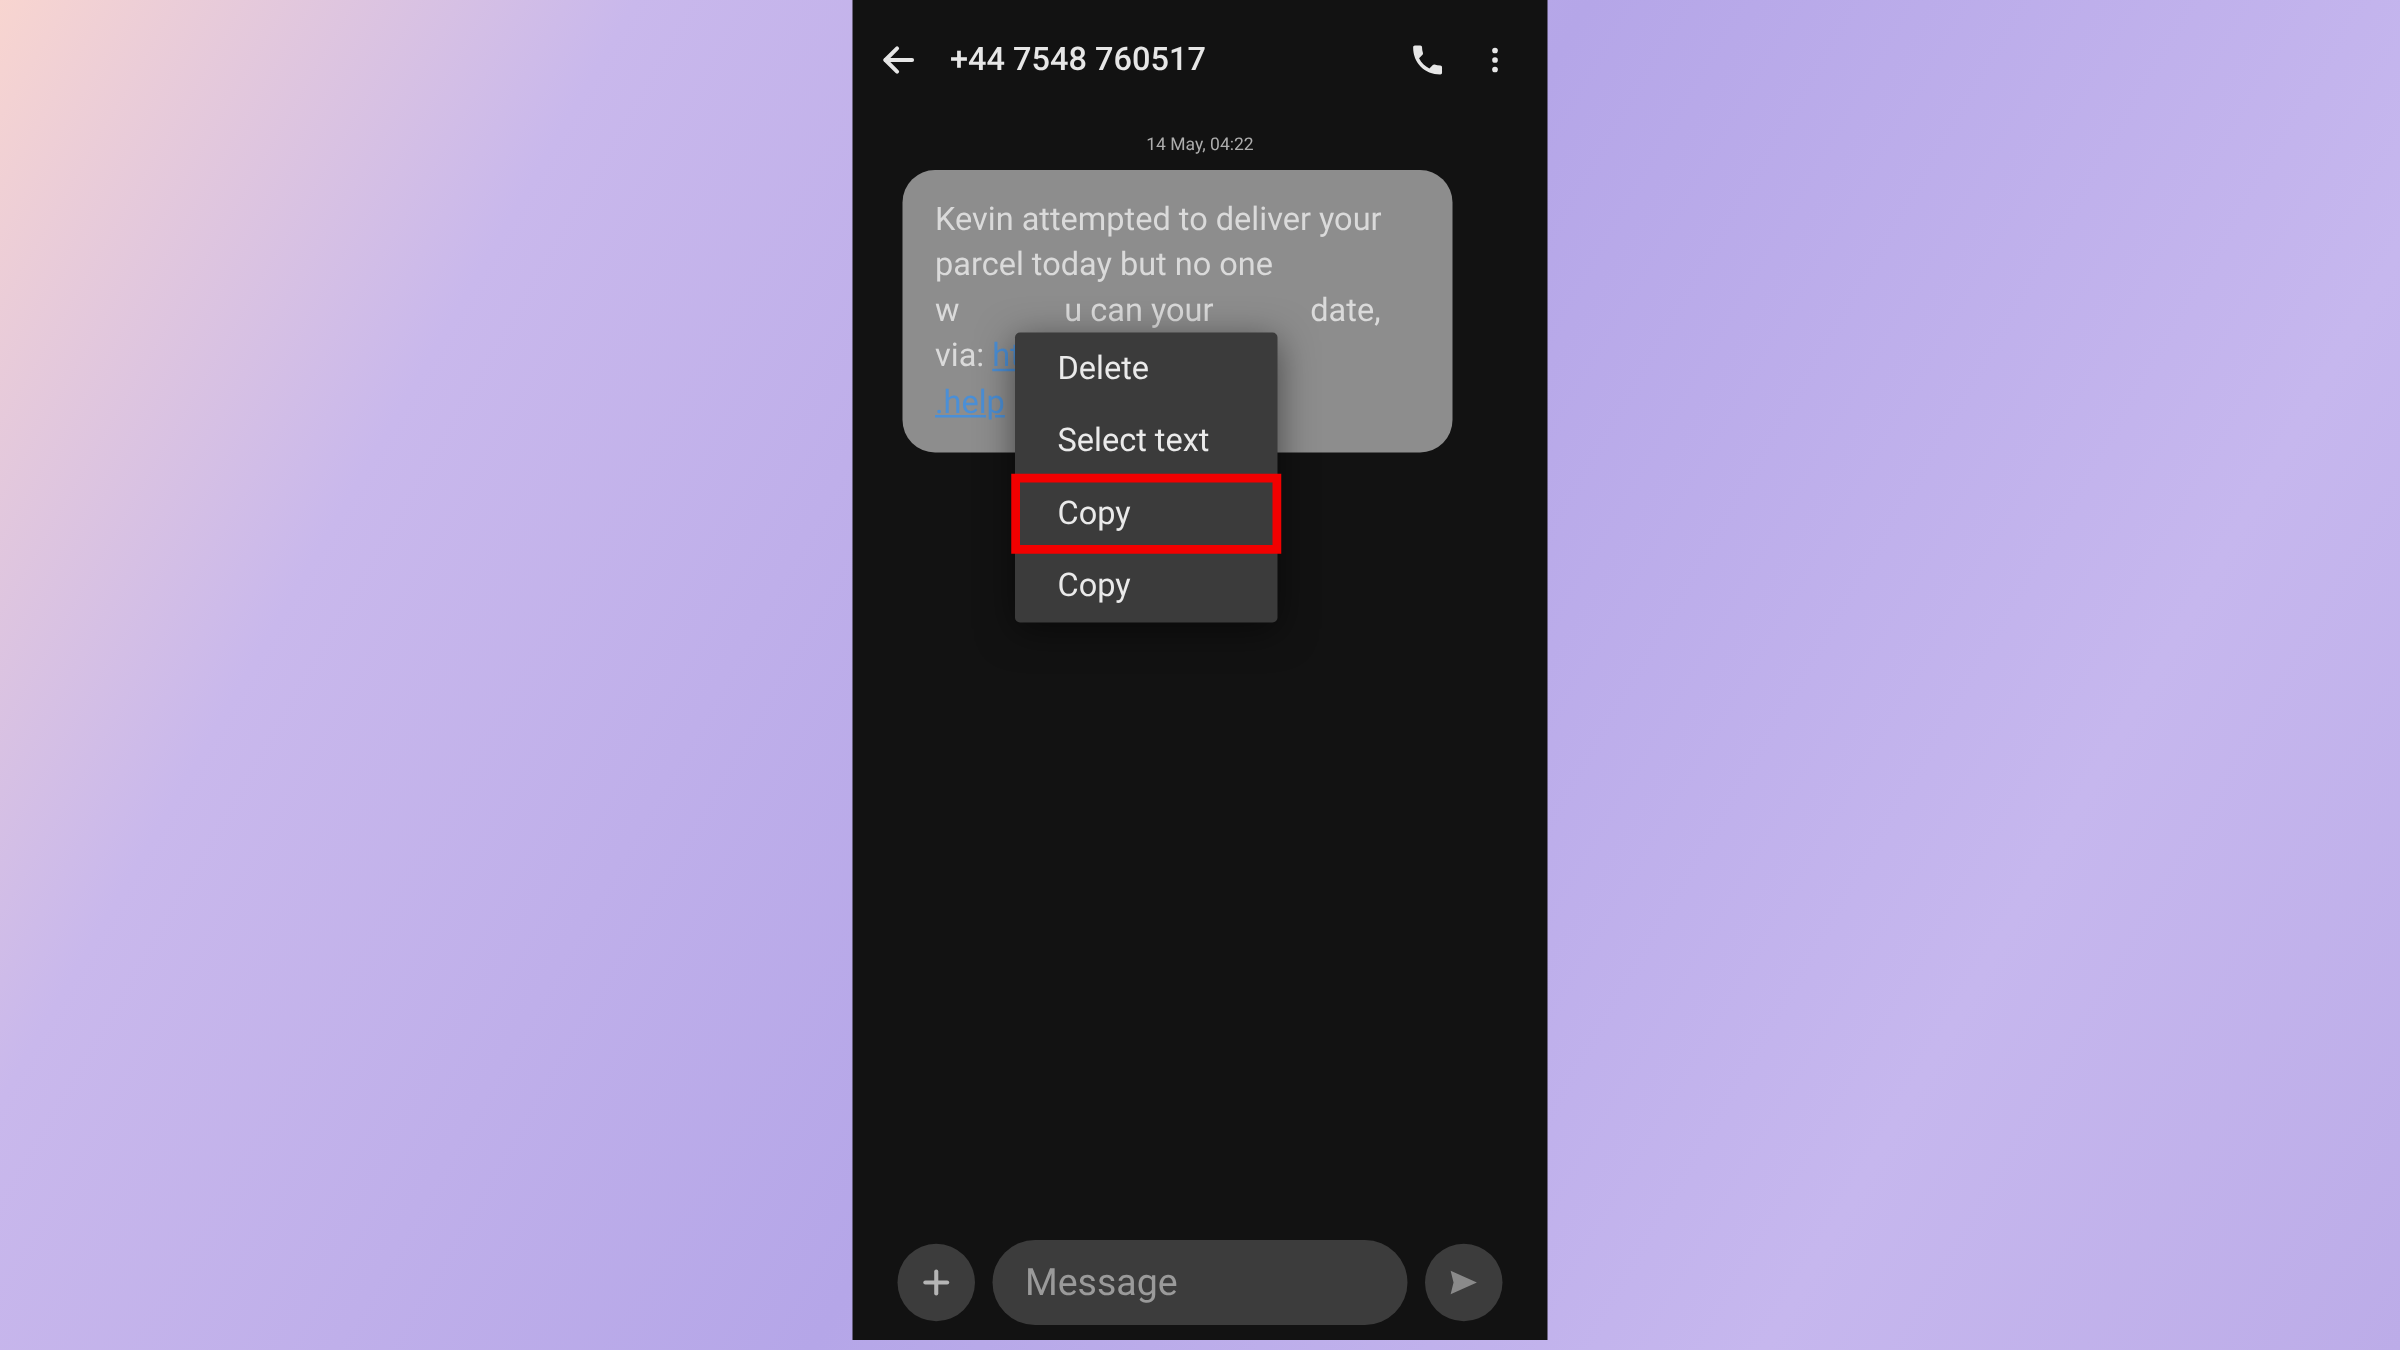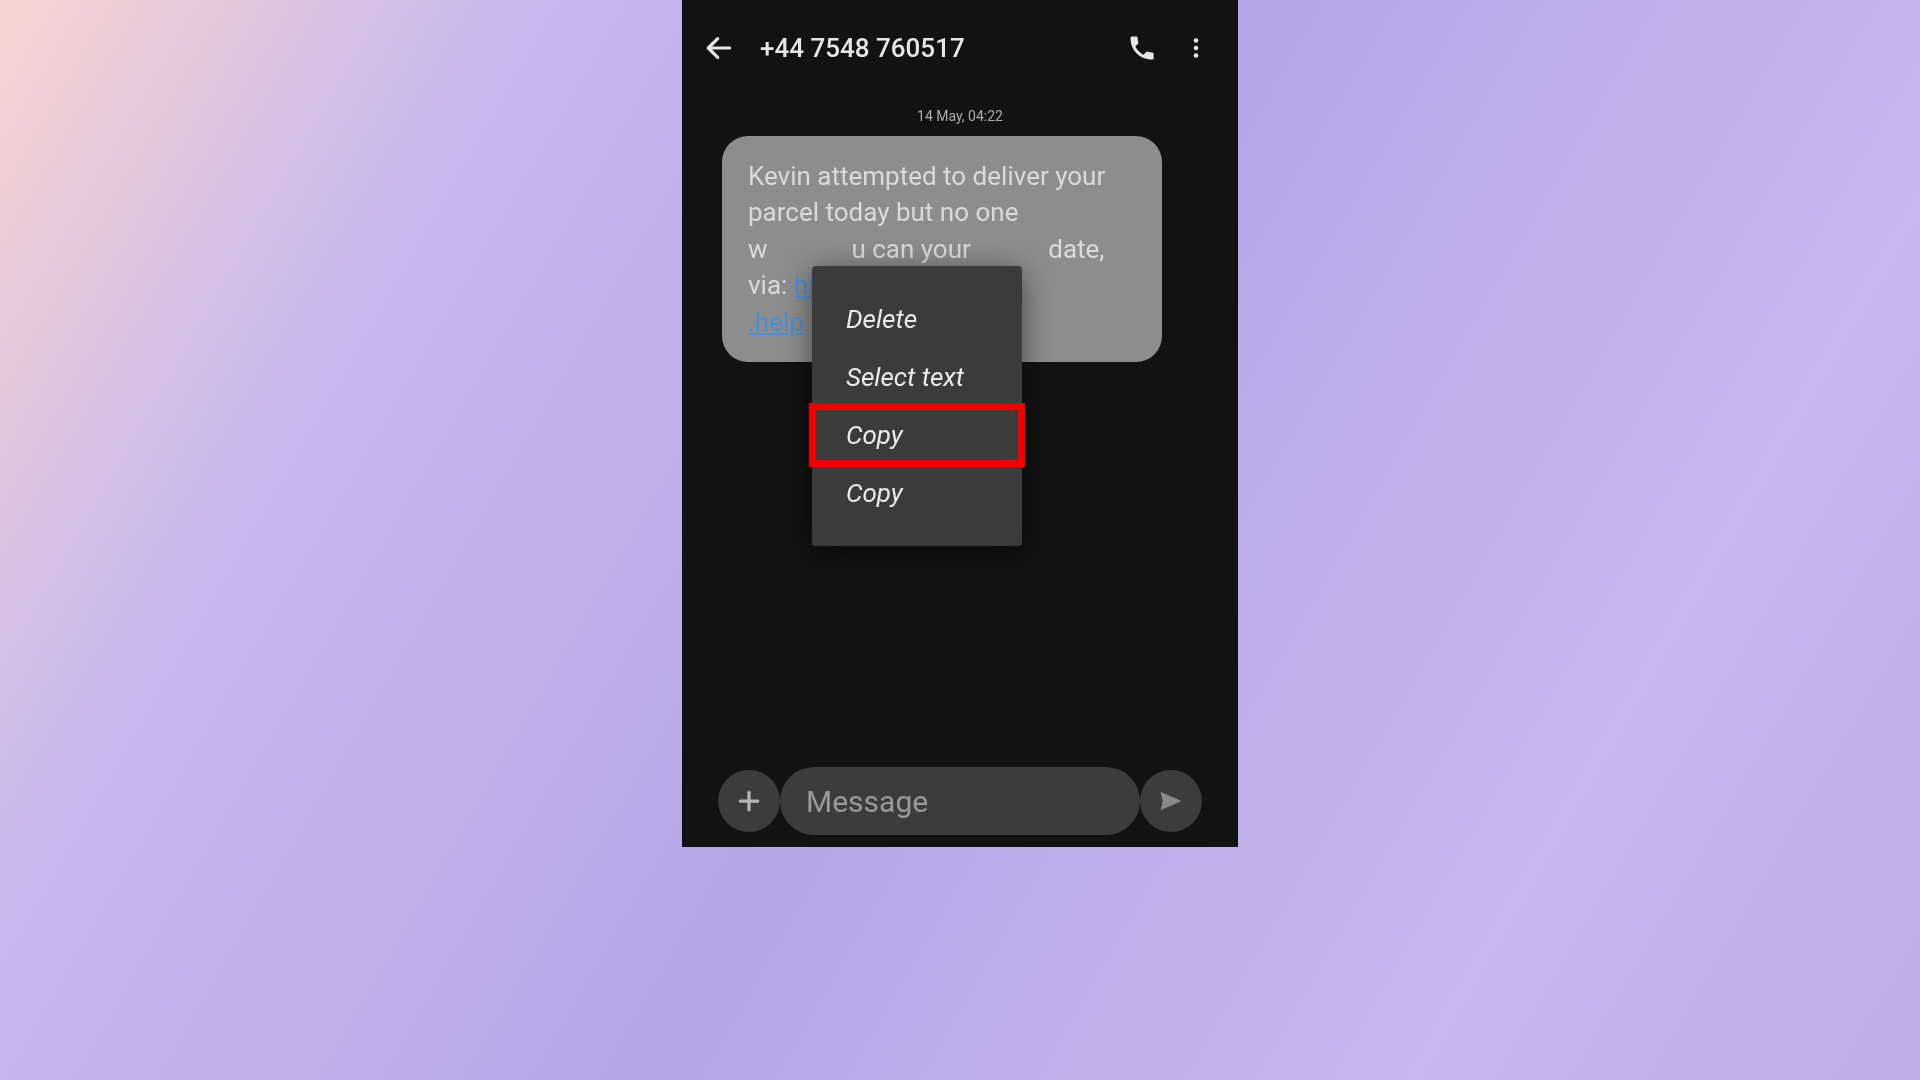--- a/index.html
+++ b/index.html
@@ -3,21 +3,21 @@
 <meta charset="utf-8">
 <style>
   * { margin: 0; padding: 0; box-sizing: border-box; }
   html, body { width: 1920px; height: 1080px; overflow: hidden; font-family: Roboto, Arial, sans-serif; }
   body {
     background: linear-gradient(120deg, #f8d5d0 0%, #c9b8ec 20%, #b5a6e8 50%, #c6b7ee 80%, #bcace8 100%);
     display: flex; justify-content: center; align-items: flex-start;
   }
   
   .phone {
-    width: 556px; height: 847px;
+    width: 556px; height: 1072px;
     background: #121212;
     position: relative;
     overflow: hidden;
   }
   
   .topbar {
     display: flex; align-items: center;
     height: 96px;
     padding: 0 20px;
     color: #eaeaea;
@@ -46,39 +46,38 @@
   }
   .bubble .link { color:#4b8fd6; text-decoration: underline; }
 
   
   .ctx-menu {
     position:absolute;
     left: 130px; top: 266px;
     width: 210px;
     background:#3b3b3b;
     border-radius: 4px;
-    padding: 24px 0;
+    padding: 0 0;
     box-shadow: 0 6px 30px rgba(0,0,0,.5);
-    font-style: italic;
   }
   .ctx-item {
     color:#eaeaea;
     font-size: 26px;
     padding: 14px 34px;
     cursor:pointer;
   }
   .ctx-item.highlight {
     outline: 7px solid #f20000;
     outline-offset: -4px;
   }
 
   
   .input-row {
     position:absolute; left:0; right:0; bottom: 6px;
-    display:flex; align-items:center; 
+    display:flex; align-items:center; gap: 14px;
     padding: 0 36px 6px 36px;
   }
   .circle-btn {
     width:62px; height:62px; border-radius:50%;
     background:#3c3c3c;
     display:flex; align-items:center; justify-content:center;
     cursor:pointer;
     flex: none;
   }
   .msg-input {

